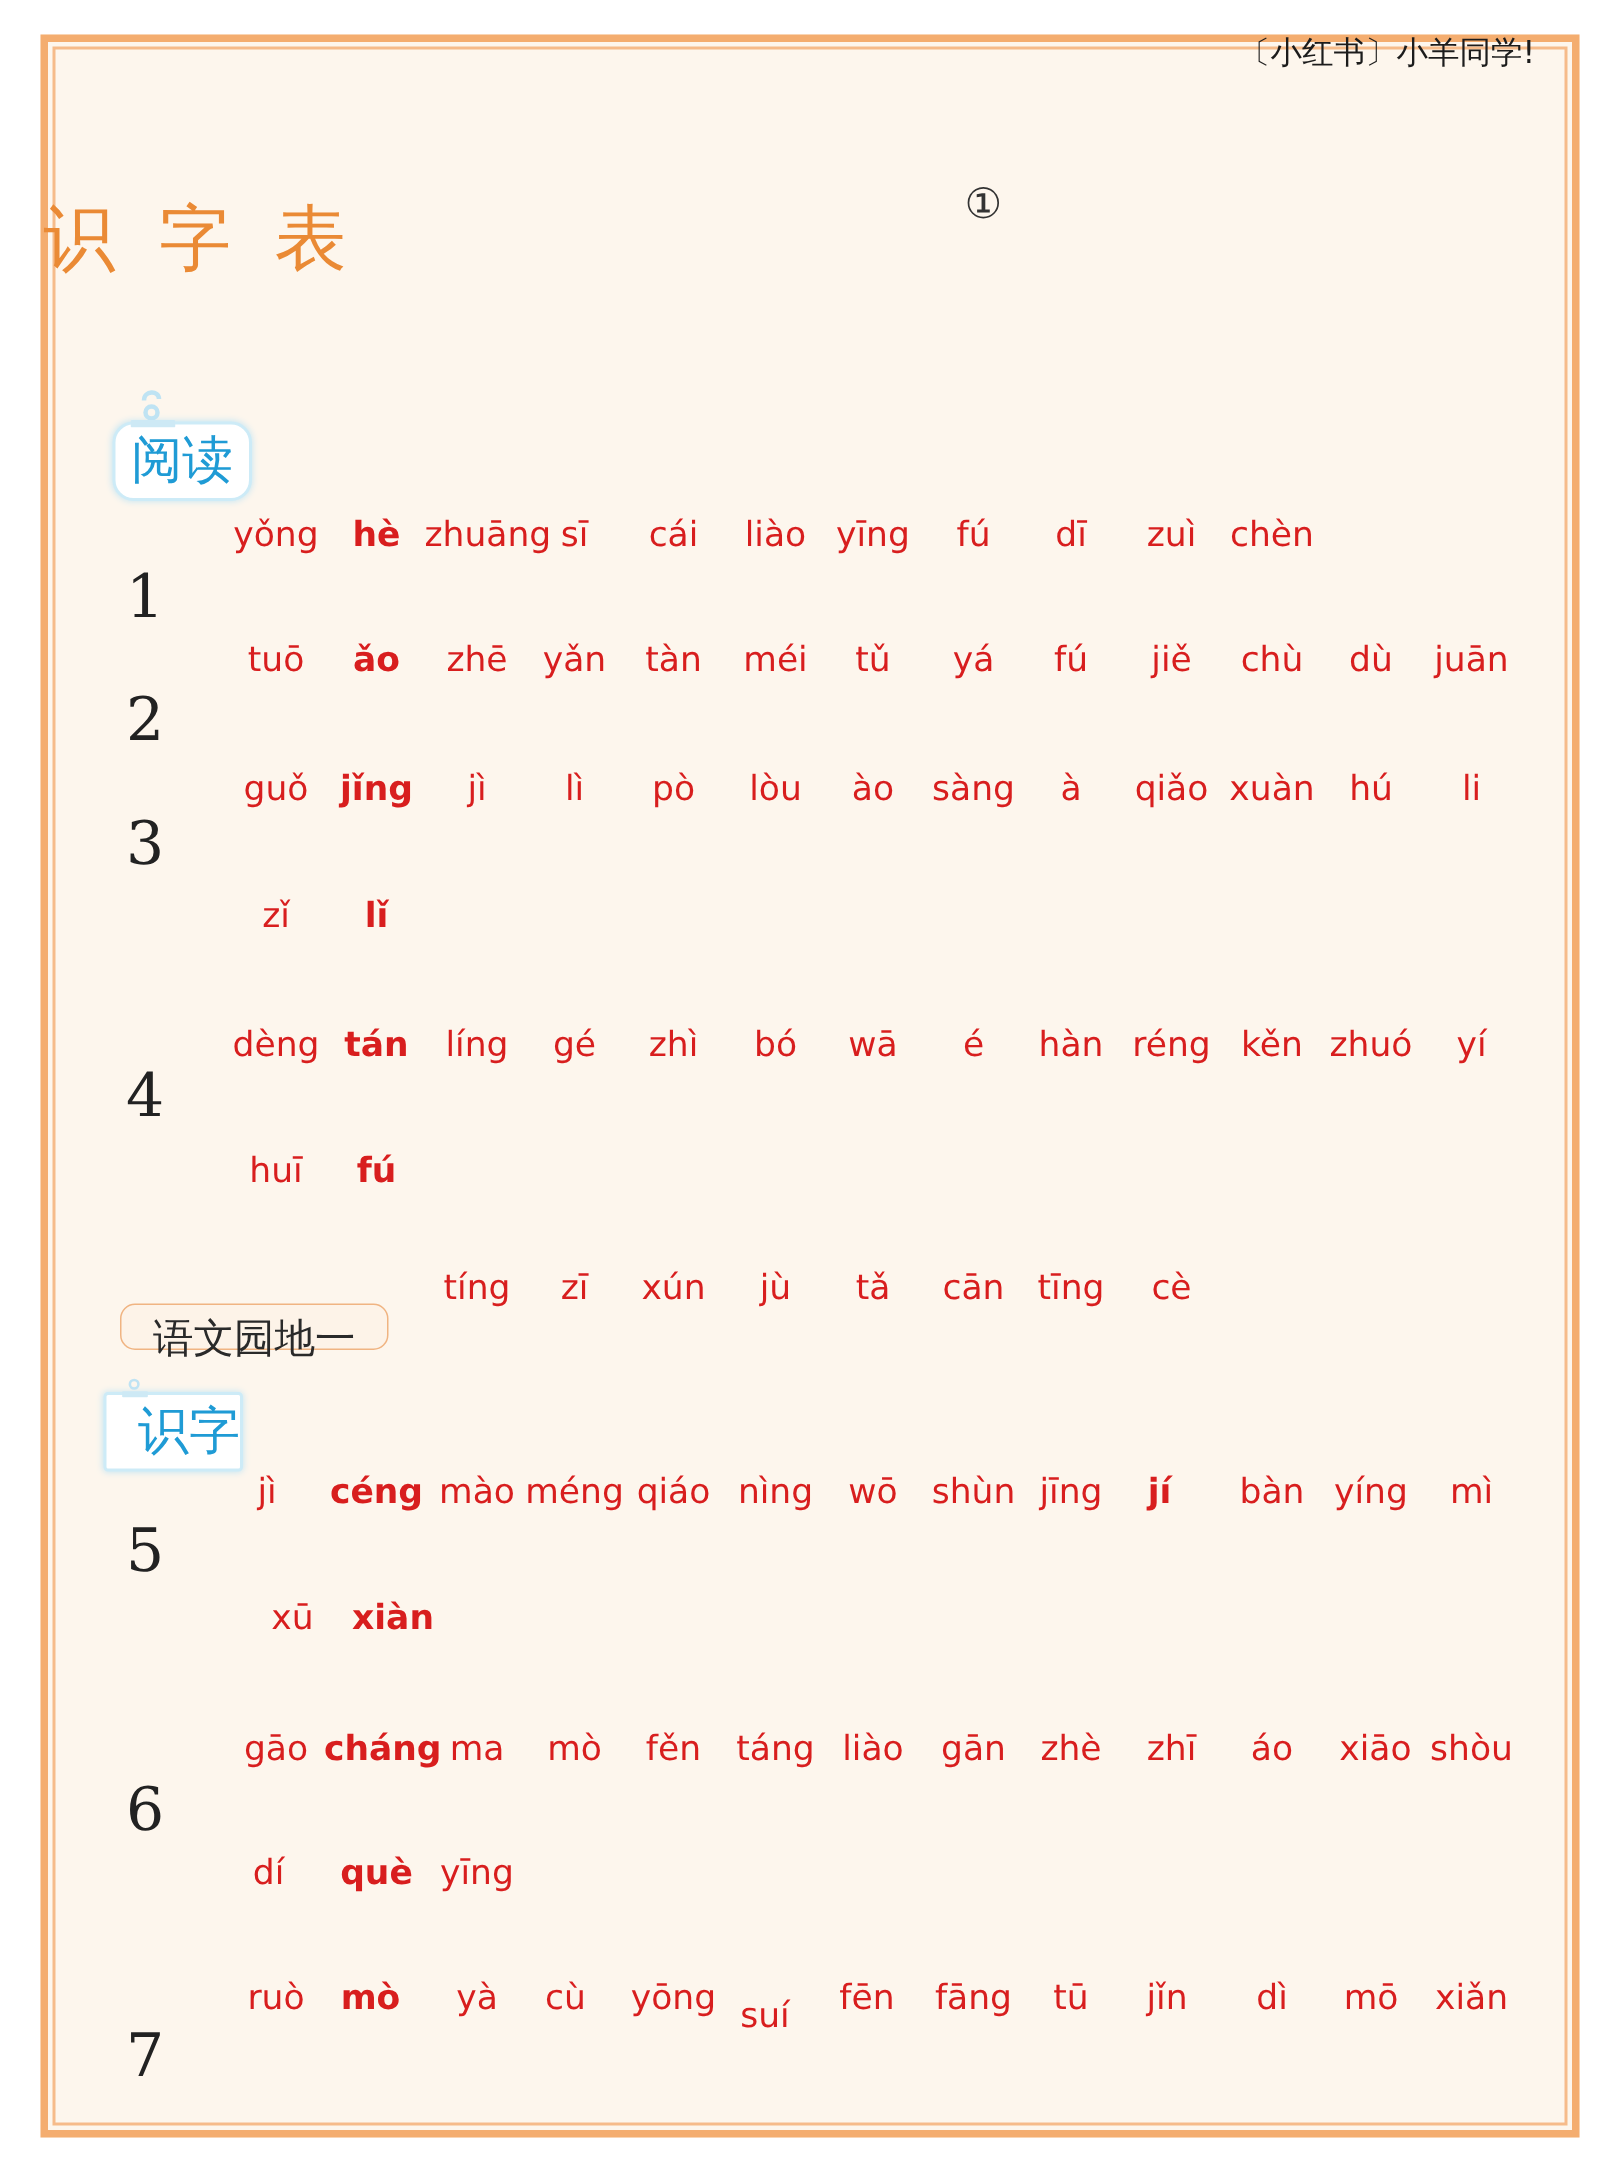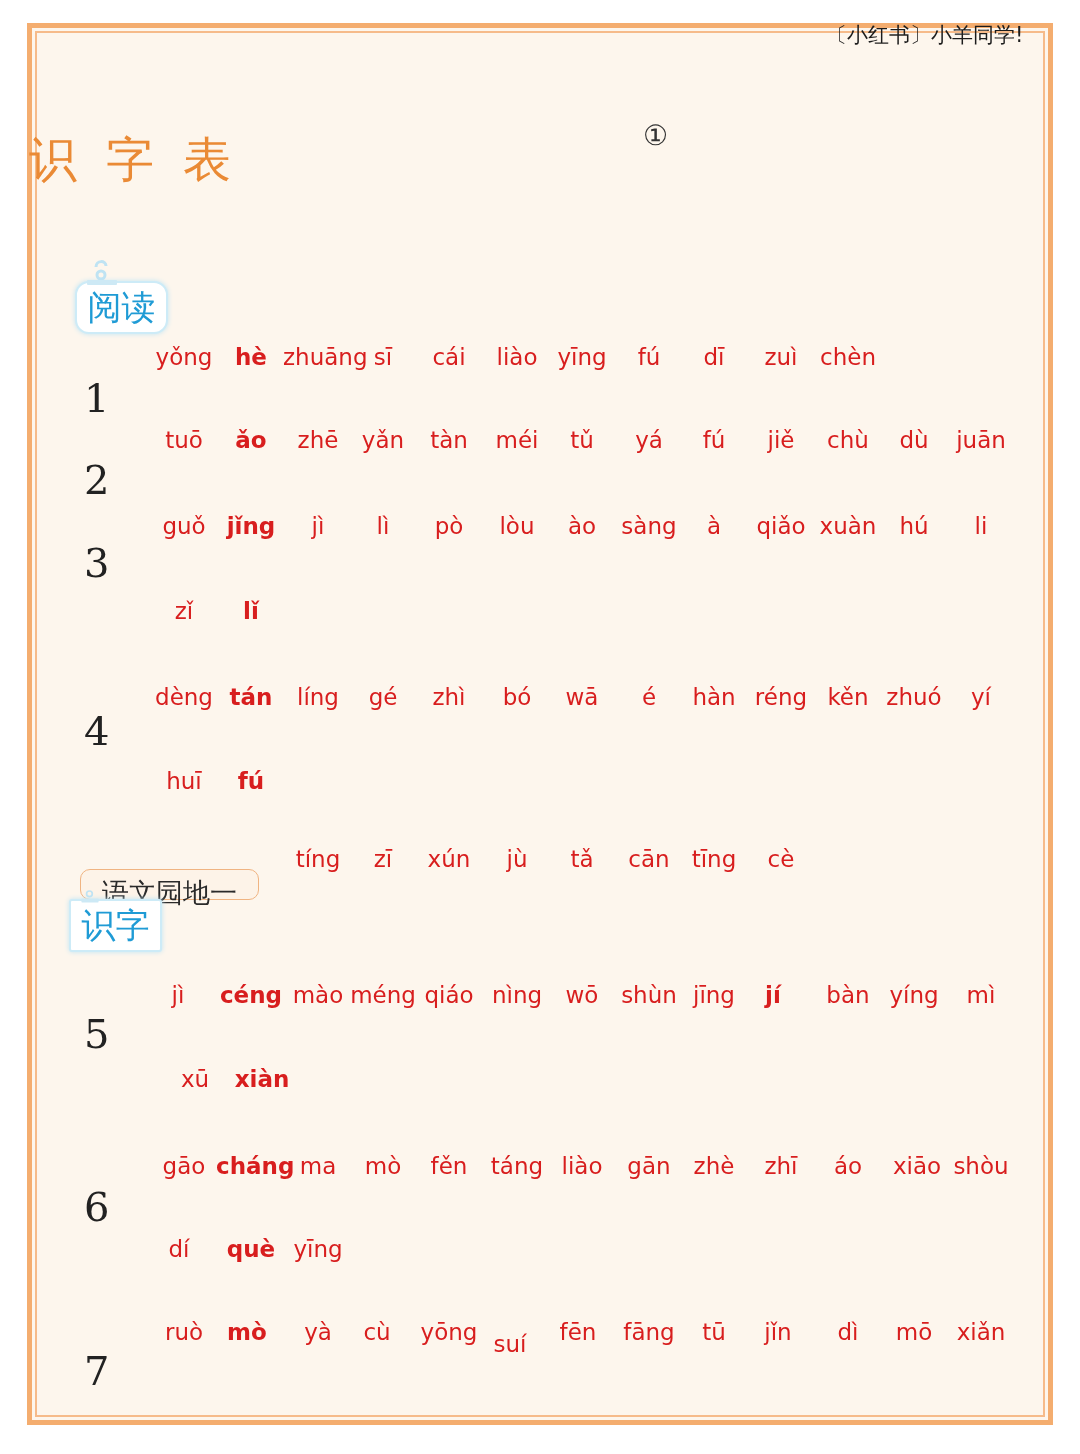--- a/index.html
+++ b/index.html
@@ -132,21 +132,21 @@
       <span class="py c4">xún</span>
       <span class="py c5">jù</span>
       <span class="py c6">tǎ</span>
       <span class="py c7">cān</span>
       <span class="py c8">tīng</span>
       <span class="py c9">cè</span>
     </div>
     <div class="tag-garden">语文园地一</div>
   </div>
 
-  <div class="tag-blue" style="left:69px; top:899px;">
+  <div class="tag-blue" style="left:69px; top:928px;text-align:right;">
     <svg class="tag-hook" viewBox="0 0 30 28" style="left:4px; top:-14px; height:16px;">
       <circle cx="14" cy="12" r="5" fill="none" stroke="#bfe3f3" stroke-width="3"></circle>
       <rect x="0" y="20" width="30" height="7" rx="1" fill="#cde9f5"></rect>
     </svg>
     <span>识字</span>
   </div>
 
   <div>
     <div class="num" style="top:1012px;">5</div>
     <div class="pyrow" style="top:979px;">

